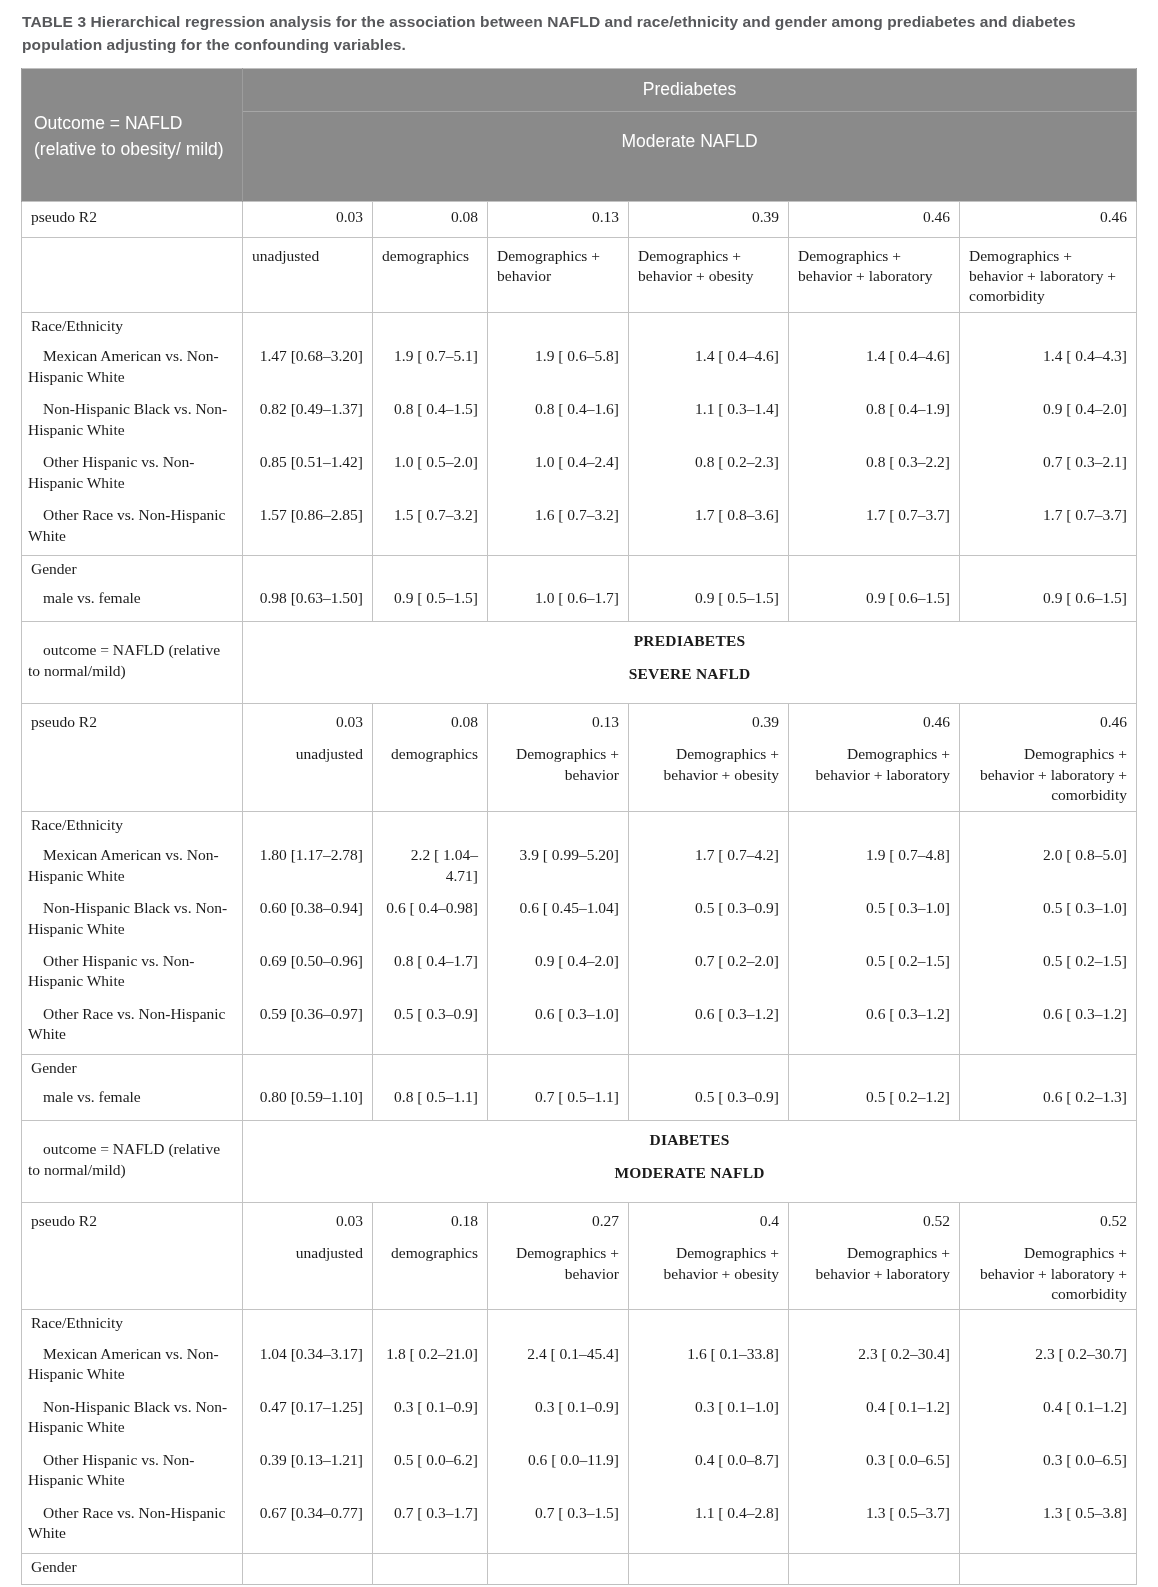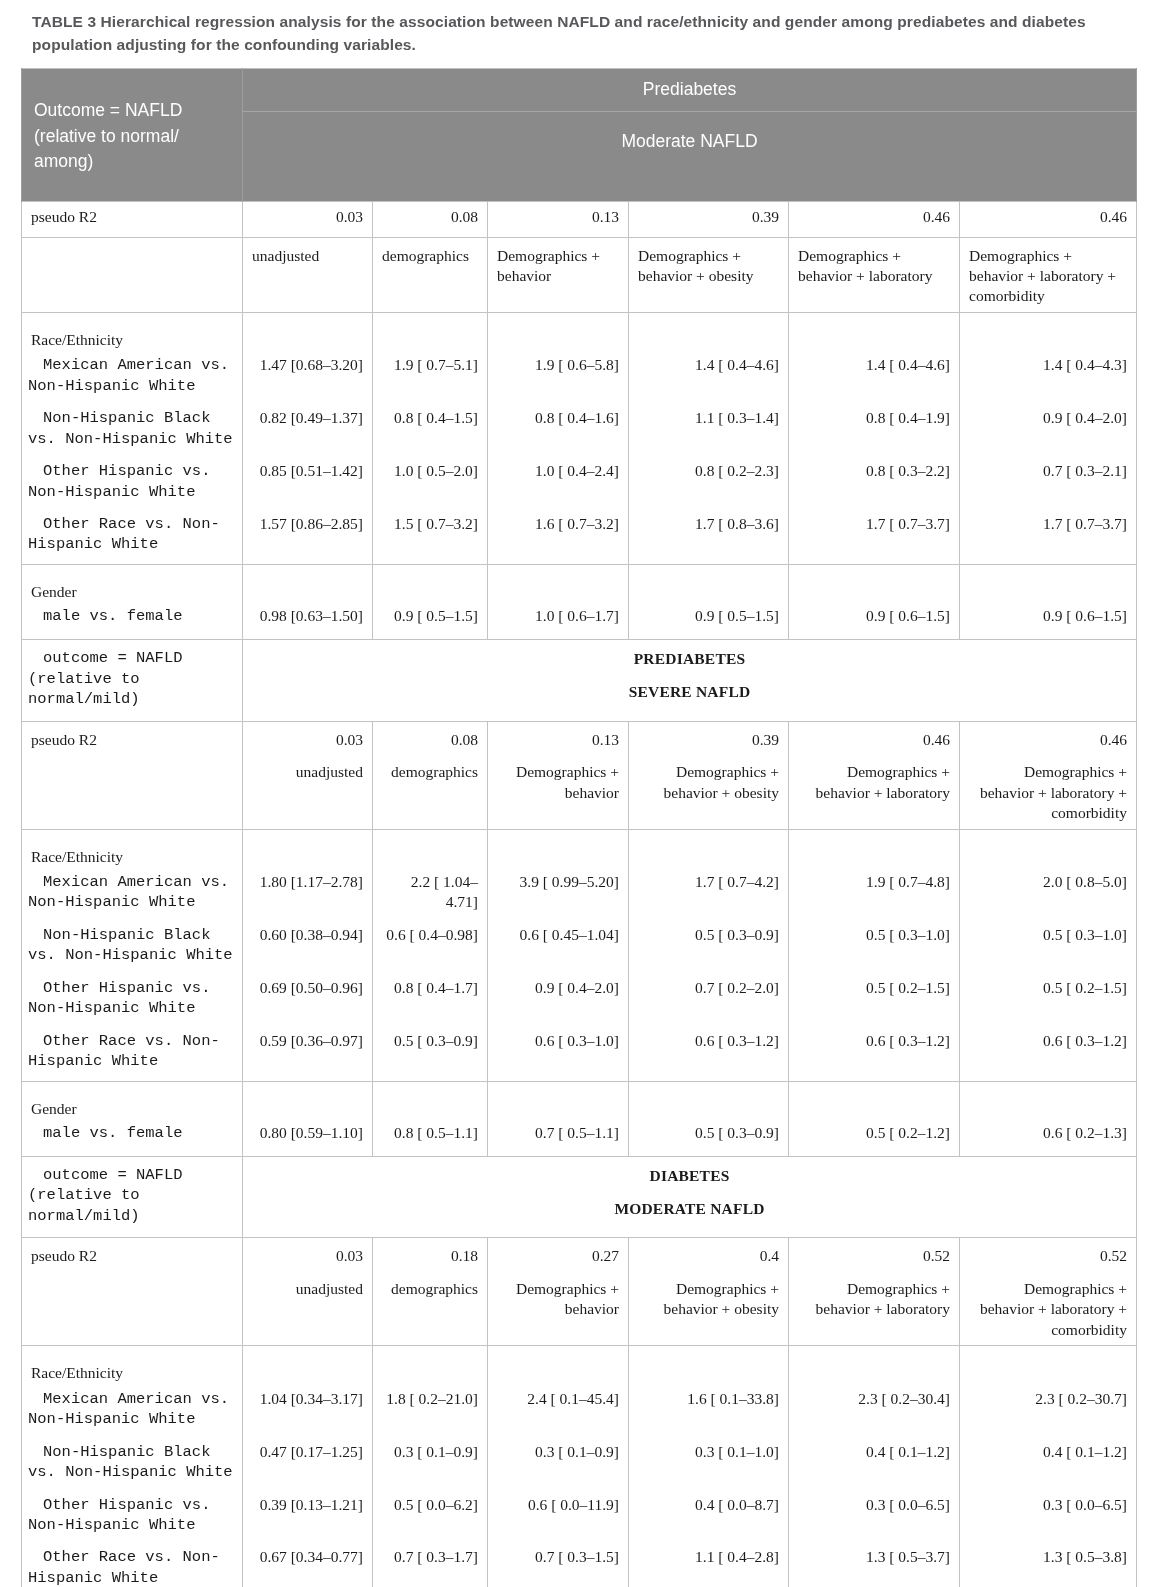--- a/index.html
+++ b/index.html
@@ -10,21 +10,21 @@
     color:#1b1b1b;
   }
   .page { padding:8px 21px 0 21px; }
 
   .table-title {
     font-family:"Liberation Sans", sans-serif;
     font-weight:bold;
     color:#57585b;
     font-size:15.5px;
     line-height:1.5;
-    margin:2px 0 11px 11px;
+    margin:2px 0 11px 1px;
     letter-spacing:0.1px;
   }
 
   table.reg {
     border-collapse:collapse;
     table-layout:fixed;
     width:1115px;
     border:1px solid #bfbfbf;
   }
   td {
@@ -62,27 +62,27 @@
   td.hdr-subgroup {
     text-align:center;
     font-size:17.5px;
     height:90px;
     vertical-align:middle;
     padding-bottom:34px;
   }
 
   .b { font-weight:normal; }
   td.lbl { text-align:left; }
-  td.lbl-indent { padding-left:6px; text-indent:15px;font-family:Liberation Mono, monospace; }
+  td.lbl-indent { padding-left:6px; text-indent:15px; }
   td.val { text-align:right; white-space:nowrap; }
   td.val-wrap { text-align:right; white-space:normal; }
   td.model-left { text-align:left; vertical-align:top; padding-top:8px; }
   tr.r-pseudo td { height:36px; }
   tr.r-models td { height:64px; }
-  tr.r-sect-head td { height:31px; padding-top:17px; padding-bottom:2px; }
+  tr.r-sect-head td { height:31px; padding-top:3px; padding-bottom:2px; }
   tr.r-data td { padding-top:3px; padding-bottom:9px; }
   tr.r-gender-row td { padding-top:2px; padding-bottom:12px; }
 
   
   tr.r-pseudo2 td { height:85px; padding-top:8px; }
   .pseudo-val { text-align:right; margin-bottom:12px; }
   .model-right { text-align:right; }
 
   
   tr.r-band td { height:76px; }
@@ -102,21 +102,21 @@
       <col style="width:221px">
       <col style="width:130px">
       <col style="width:115px">
       <col style="width:141px">
       <col style="width:160px">
       <col style="width:171px">
       <col style="width:177px">
     </colgroup>
     <tbody id="tbody">
       <tr>
-        <td class="hdr hdr-corner" rowspan="2">Outcome = NAFLD (relative to normal/ among)</td>
+        <td class="hdr hdr-corner" rowspan="2">Outcome = NAFLD (relative to obesity/ mild)</td>
         <td class="hdr hdr-group" colspan="6">Prediabetes</td>
       </tr>
       <tr>
         <td class="hdr hdr-subgroup" colspan="6">Moderate NAFLD</td>
       </tr>
 
     <tr class="block-start r-pseudo">
           <td class="lbl b">pseudo R2</td>
           <td class="val">0.03</td>
           <td class="val">0.08</td>

